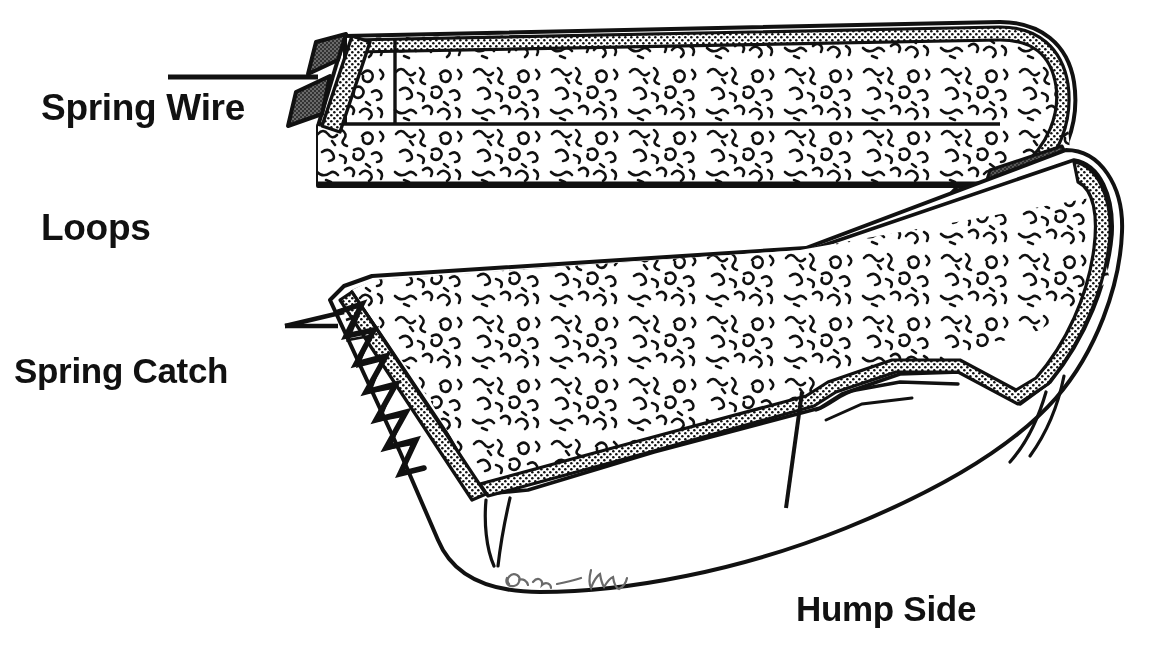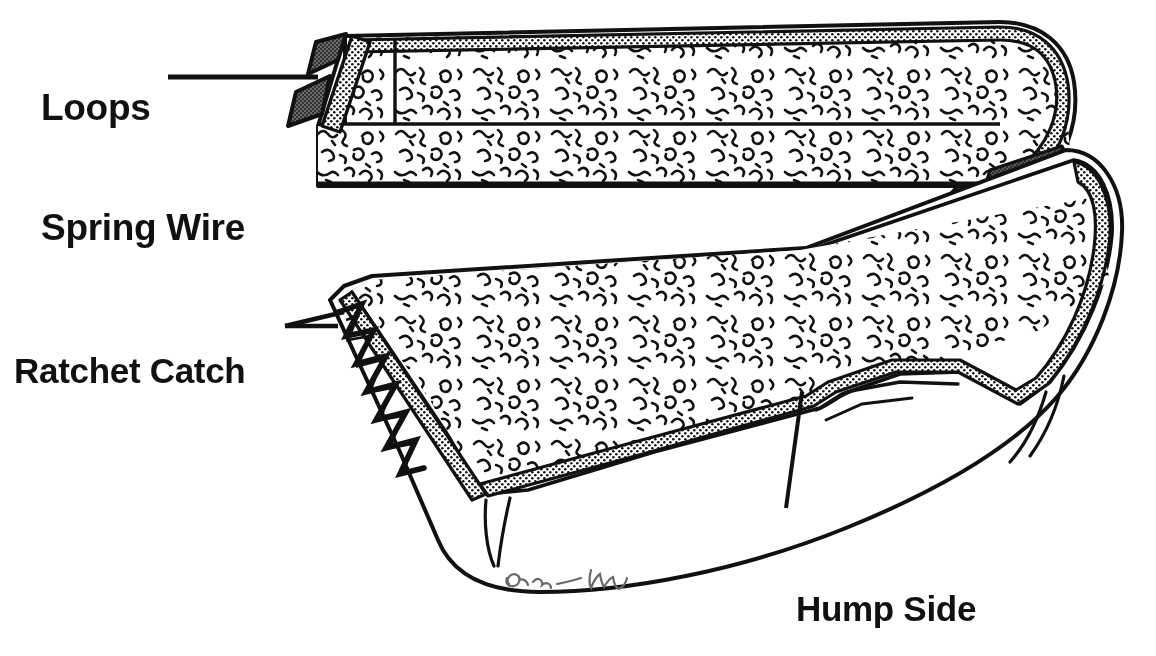--- a/index.html
+++ b/index.html
@@ -273,26 +273,26 @@
                  M14 18 c4 -2 8 1 9 5
                  M28 20 c5 -6 10 -2 9 3 c4 -4 9 -1 9 3
                  M52 22 c10 -2 18 -4 24 -6" fill="none" stroke="#6a6a6a" stroke-width="2.2" stroke-linecap="round"></path>
         <path d="M86 8 c-2 8 -2 14 0 18 c3 -8 6 -12 9 -14 c1 6 2 10 4 13
                  c3 -5 6 -9 9 -10 c1 7 3 11 6 12 c4 -2 7 -6 8 -11" fill="none" stroke="#6a6a6a" stroke-width="2.2" stroke-linecap="round"></path>
       </g>
     </g>
   </svg>
 
   <div class="lbl" id="label-spring-wire-loops">
+    <span class="ln">Spring Wire</span>
     <span class="ln">Loops</span>
-    <span class="ln">Spring Wire</span>
   </div>
 
   <div class="lbl" id="label-ratchet-catch">
-    <span class="ln">Ratchet Catch</span>
+    <span class="ln">Spring Catch</span>
   </div>
 
   <div class="lbl" id="label-hump-side">
     <span class="ln ln1">Hump Side</span>
     
     
   </div>
 
 </div>
 

